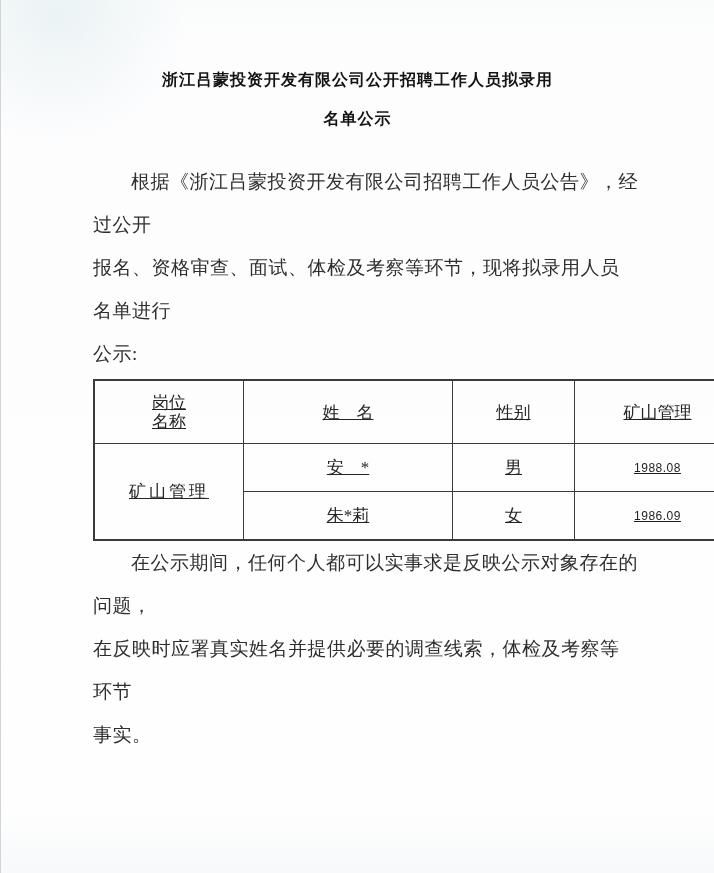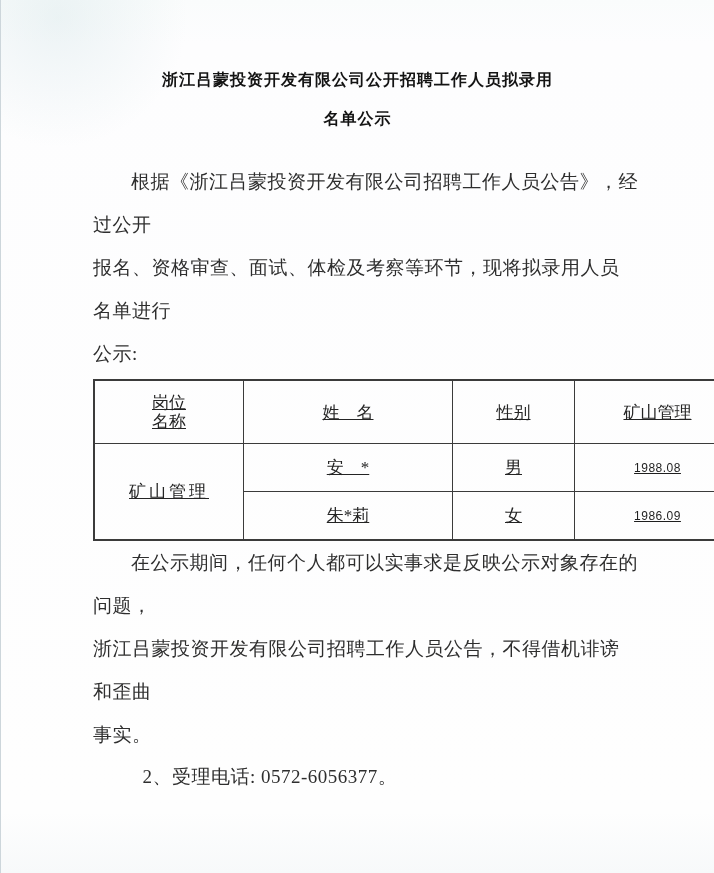--- a/index.html
+++ b/index.html
@@ -124,20 +124,19 @@
         </tr>
         <tr>
           <td>朱*莉</td>
           <td>女</td>
           <td class="num">1986.09</td>
         </tr>
       </tbody>
     </table>
 
     <p class="para notice">在公示期间，任何个人都可以实事求是反映公示对象存在的问题，
-浙江吕蒙投资开发有限公司招聘工作人员公告，不得借机诽谤和歪曲
+在反映时应署真实姓名并提供必要的调查线索，体检及考察等环节
 事实。</p>
 
 
-    <p class="item">2、受理电话: 0572-6056377。</p>
 
   </div>
 </div>
 
 </body></html>

